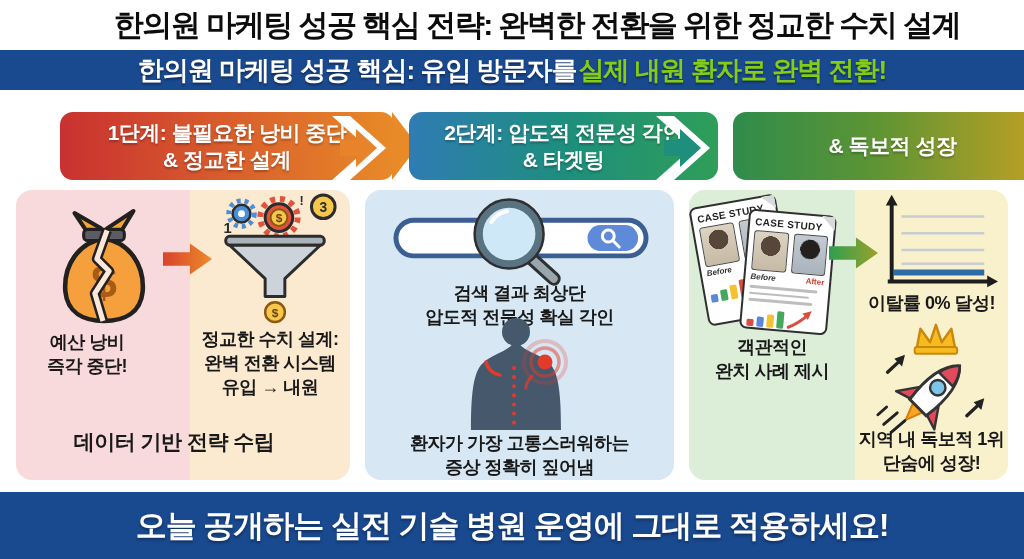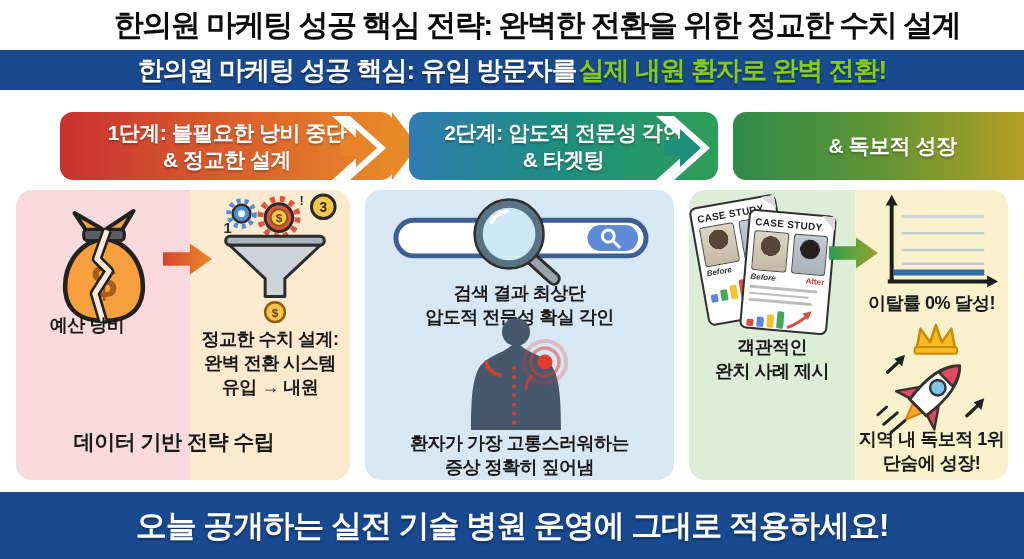--- a/index.html
+++ b/index.html
@@ -108,22 +108,23 @@
   <svg class="abs" style="left:48px;top:208px" width="112" height="118" viewBox="0 0 110 116">
     <path d="M40 26 L26 5 L52 20 Z" fill="#f5a53c" stroke="#23211f" stroke-width="4" stroke-linejoin="round"></path>
     <path d="M70 26 L84 3 L58 20 Z" fill="#f5a53c" stroke="#23211f" stroke-width="4" stroke-linejoin="round"></path>
     <path d="M55 30 C30 34 15 56 17 82 C19 103 35 111 55 111 C75 111 91 103 93 82 C95 56 80 34 55 30 Z" fill="#f59f3d" stroke="#23211f" stroke-width="4.5"></path>
     <rect x="35" y="21" width="40" height="11" rx="4" fill="#5c5c66" stroke="#23211f" stroke-width="3"></rect>
     <text x="55" y="88" font-size="46" font-weight="bold" fill="#a85b16" text-anchor="middle">$</text>
     <polyline points="58,22 48,50 60,62 46,84 54,111" fill="none" stroke="#23211f" stroke-width="10" stroke-linejoin="round"></polyline>
     <polyline points="58,22 48,50 60,62 46,84 54,111" fill="none" stroke="#fbe8d8" stroke-width="5" stroke-linejoin="round"></polyline>
   </svg>
 
-  <div class="abs caption fs20" style="left:16px;top:314px;width:142px">
+  <div class="abs caption fs20" style="left:16px;top:331px;width:142px">
     <span>예산 낭비</span>
+    <span>즉각 중단!</span>
   </div>
 
   <svg class="abs" style="left:163px;top:242px" width="50" height="34" viewBox="0 0 52 34">
     <defs>
         <linearGradient id="garrow1" x1="0" y1="0" x2="1" y2="0">
       <stop offset="0" stop-color="#d8432d"></stop>
           <stop offset="1" stop-color="#ec8b28"></stop>
         </linearGradient>
       </defs>
     <polygon points="0,10 28,10 28,1 51,17 28,33 28,24 0,24" fill="url(#garrow1)"></polygon>

